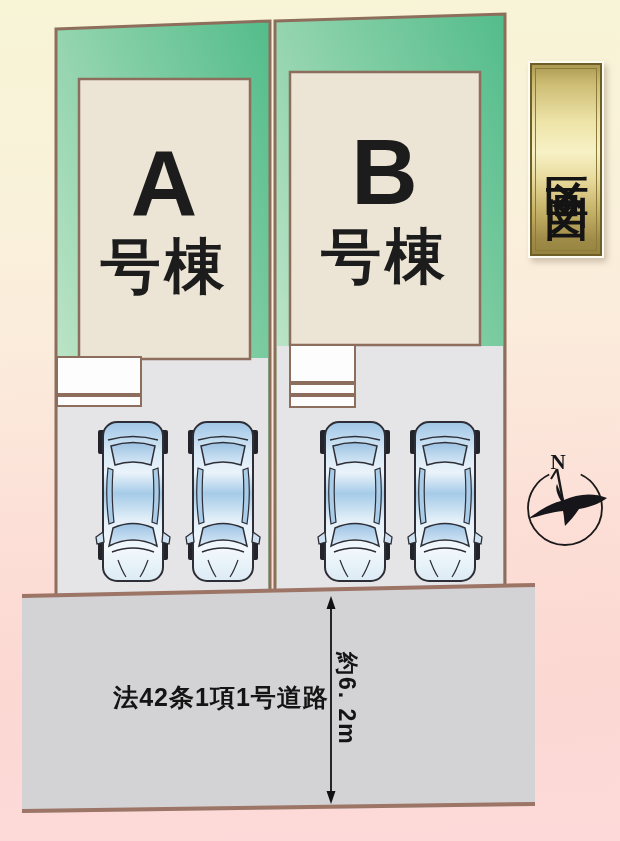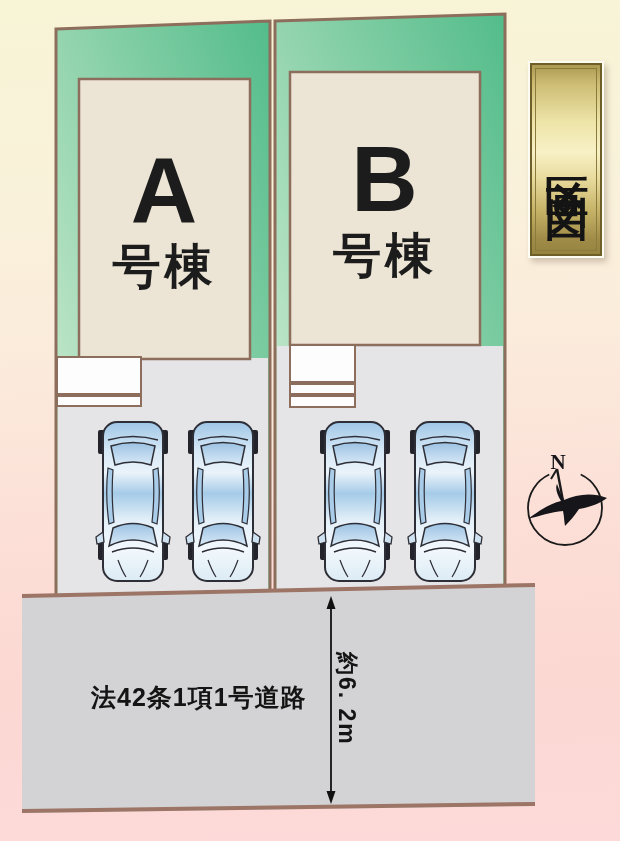--- a/index.html
+++ b/index.html
@@ -7,25 +7,25 @@
   .stage{
     position:relative;width:620px;height:841px;overflow:hidden;
     background:linear-gradient(178deg,#f8f4d6 0%,#f9f2da 22%,#fbecdc 40%,#fcdfd7 62%,#fcd8d3 80%,#fdd9d9 100%);
   }
   .stage svg.diagram{position:absolute;left:0;top:0;}
   .overlay{position:absolute;z-index:5;}
   
   .bldg-label{display:flex;flex-direction:column;align-items:center;justify-content:center;
     color:#1c1c1c;text-align:center;}
   .bldg-label .letter{font-size:92px;line-height:0.98;font-weight:600;letter-spacing:1px;}
-  .bldg-label .suffix{font-size:48px;line-height:1.1;font-weight:600;letter-spacing:4px;margin-top:6px;}
+  .bldg-label .suffix{font-size:60px;line-height:1.1;font-weight:600;letter-spacing:4px;margin-top:6px;}
   .label-a{left:79px;top:79px;width:171px;height:280px;}
   .label-b{left:290px;top:72px;width:190px;height:273px;}
   
-  .road-label{left:91px;top:681px;width:260px;
+  .road-label{left:91px;top:681px;width:260px;text-align:center;
     font-size:25px;font-weight:600;color:#141414;line-height:32px;letter-spacing:1px;}
   .dim-label{left:362px;top:652px;font-size:23px;font-weight:600;color:#141414;
     transform:rotate(90deg);transform-origin:0 0;white-space:nowrap;letter-spacing:2px;}
   
   .north-label{left:546px;top:450px;width:24px;text-align:center;
     font-family:"Liberation Serif","DejaVu Serif",serif;font-size:21px;font-weight:bold;color:#15151a;}
   
   .plaque{left:528px;top:61px;width:76px;height:197px;background:#fdfcf3;
     box-sizing:border-box;padding:2px;box-shadow:3px 4px 6px rgba(125,105,85,0.35);}
   .plaque-border{width:100%;height:100%;box-sizing:border-box;border:2px solid #6e5f28;

